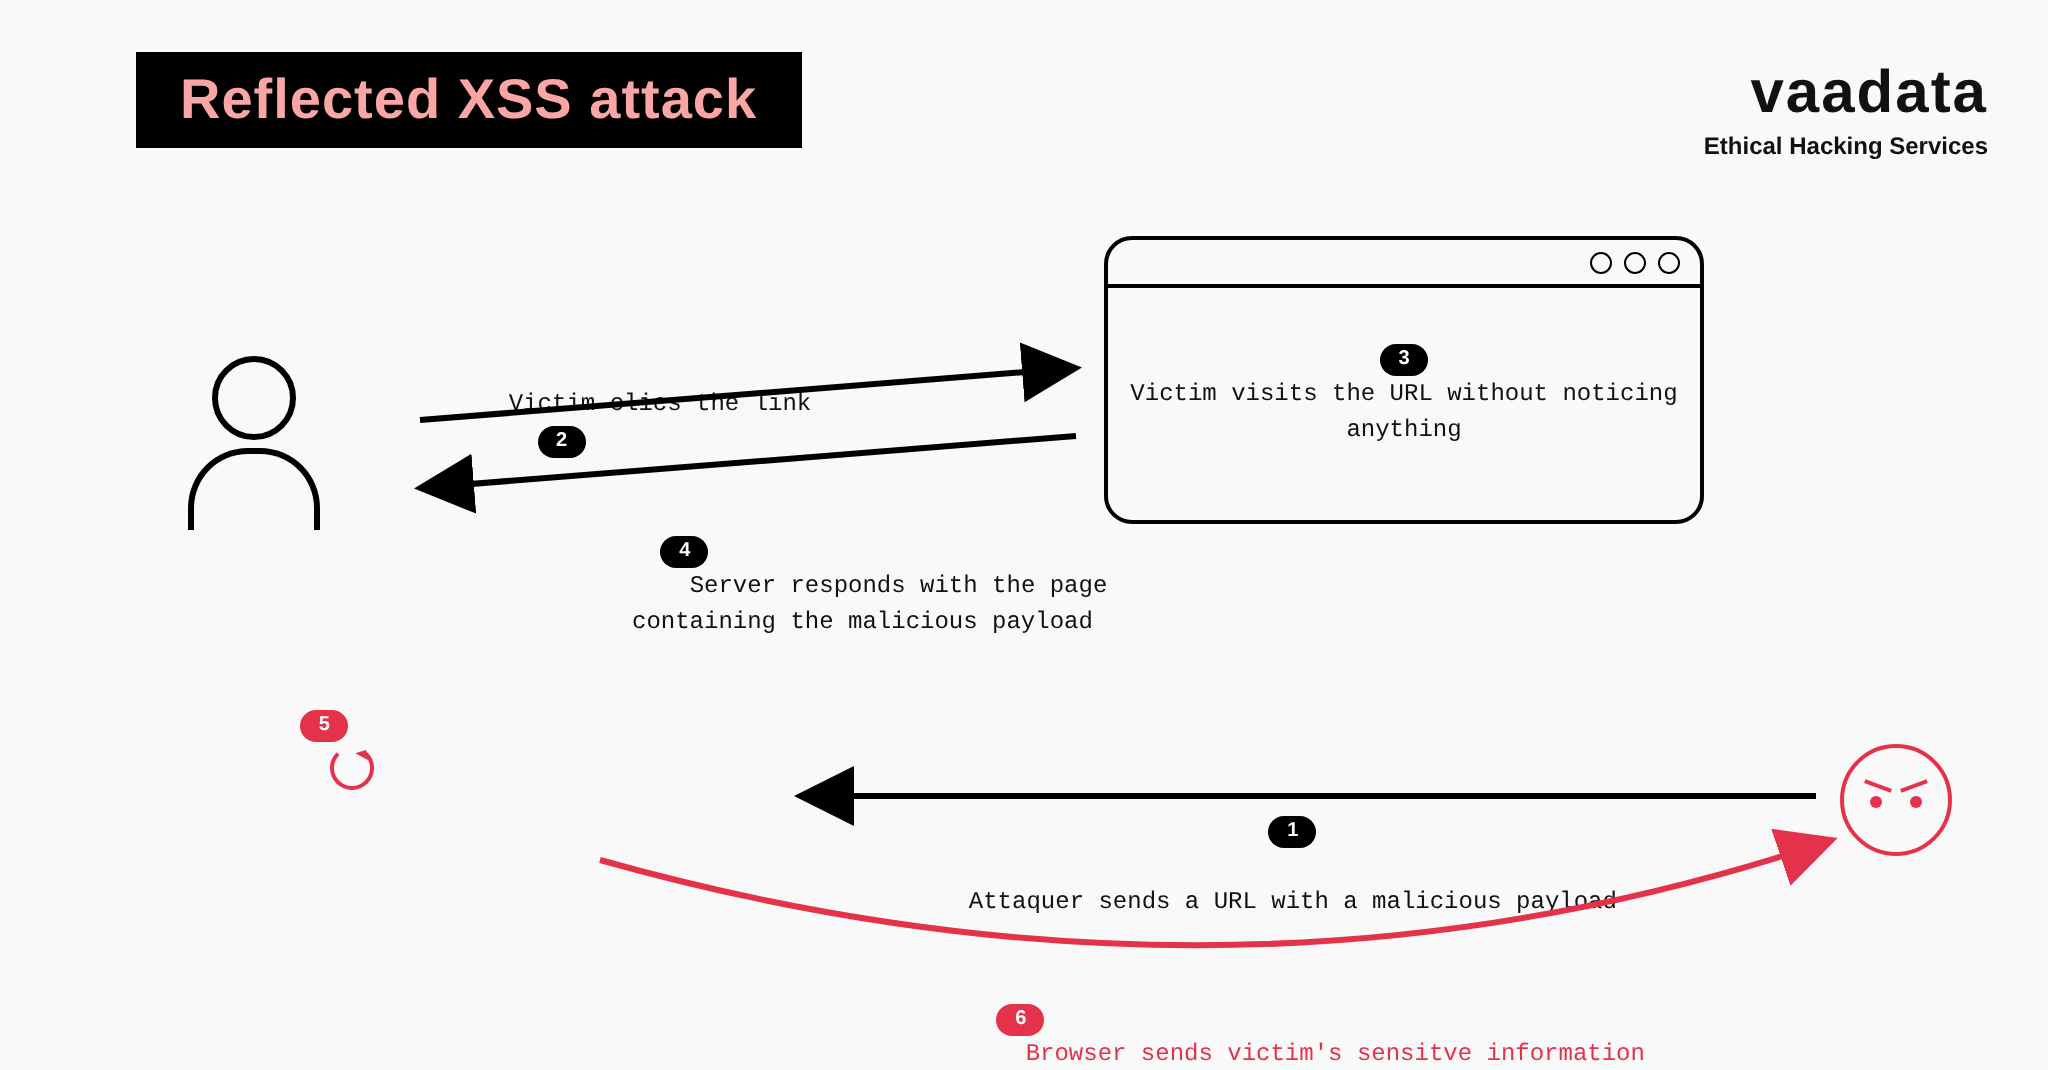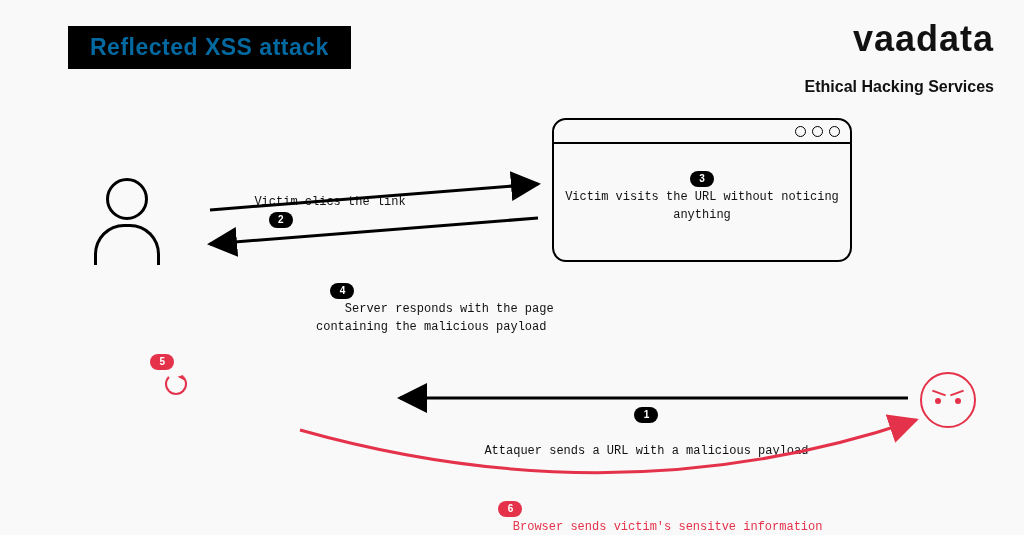--- a/index.html
+++ b/index.html
@@ -6,31 +6,31 @@
   body{
     width:1024px;height:535px;
     background:#f9f9f9;
     font-family:"Courier New",Courier,monospace;
     color:#111;
     position:relative;
     overflow:hidden;
   }
   .title-bar{
     position:absolute;left:68px;top:26px;
-    background:#000;color:#0369a1;
+    background:#000;color:#fca5a5;
     font-family:Arial,Helvetica,sans-serif;
-    font-weight:800;font-size:23px;
+    font-weight:800;font-size:28px;
     padding:8px 22px;letter-spacing:0.5px;
   }
   .brand{
     position:absolute;right:30px;top:18px;text-align:right;
     font-family:Arial,Helvetica,sans-serif;
   }
-  .brand .logo{font-size:36px;font-weight:900;letter-spacing:1px;}
-  .brand .tag{font-size:16px;font-weight:700;margin-top:18px;}
+  .brand .logo{font-size:30px;font-weight:900;letter-spacing:1px;margin-top:12px;}
+  .brand .tag{font-size:12px;font-weight:700;margin-top:2px;}
 
   
   .person{position:absolute;left:92px;top:178px;width:70px;}
   .person .head{
     width:36px;height:36px;border:3px solid #000;border-radius:50%;
     margin:0 auto 4px auto;
   }
   .person .body{
     width:60px;height:38px;border:3px solid #000;
     border-bottom:none;
@@ -133,21 +133,21 @@
     <span class="brow r"></span>
   <span class="eye l"></span>
     <span class="eye r"></span>
 </div>
 
 <div class="lbl" style="left:240px;top:175px;">
   <span>Victim clics the link</span>
   &nbsp;&nbsp;<span class="badge">2</span>
 </div>
 
-<div class="lbl" style="left:316px;top:264px;">
+<div class="lbl" style="left:316px;top:248px;">
   <span class="badge">4</span>
   &nbsp;&nbsp;<span>Server responds with the page
 containing the malicious payload</span>
 </div>
 
 <div class="lbl center" style="left:470px;top:388px;">
   <span class="badge">1</span><br>
   <span>Attaquer sends a URL with a malicious payload</span>
 </div>
 

